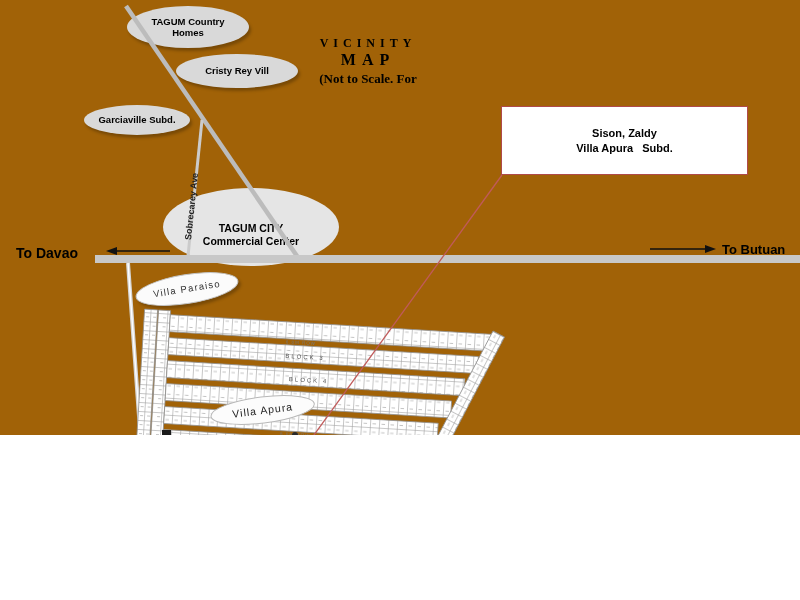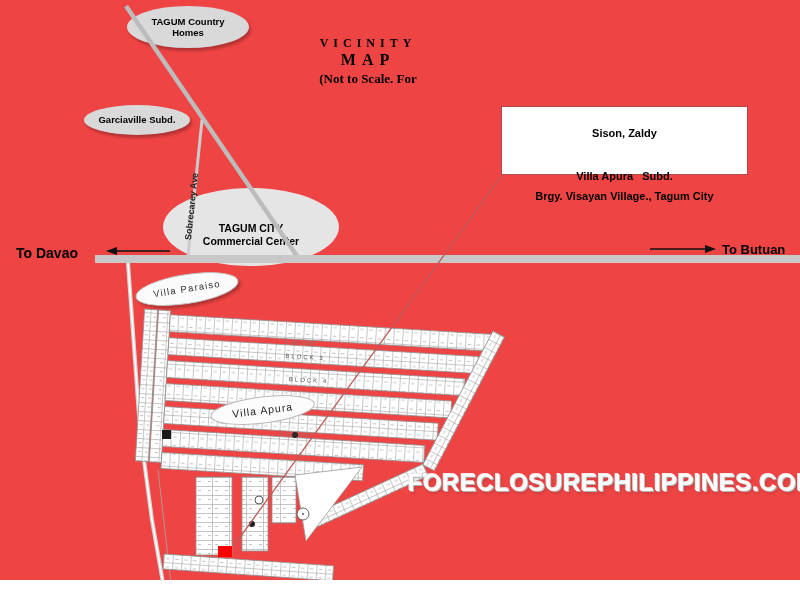--- a/index.html
+++ b/index.html
@@ -1,17 +1,17 @@
 <!DOCTYPE html>
 <html><head>
 <meta charset="utf-8">
 <style>
   html,body{margin:0;padding:0;background:#fff;}
   #stage{
-    position:relative;width:800px;height:580px;background:#ef4444;overflow:hidden;
+    position:relative;width:800px;height:435px;background:#a16207;overflow:hidden;
     font-family:"Liberation Sans",sans-serif;color:#000;
   }
   
   .callout{
     position:absolute;background:#d9d9d9;border-radius:50%;
     display:flex;flex-direction:column;align-items:center;justify-content:center;
     text-align:center;font-weight:bold;font-size:9.5px;line-height:1.2;
     box-shadow:2px 3px 3px rgba(0,0,0,0.25);z-index:1;color:#000;
   }
   .callout.big{background:#e5e5e5;box-shadow:none;font-size:10.5px;justify-content:flex-start;padding-top:34px;box-sizing:border-box;}
@@ -25,35 +25,38 @@
   #to-davao{left:16px;top:245px;font-size:14px;font-weight:bold;}
   #to-butuan{left:722px;top:242px;font-size:13px;font-weight:bold;}
   #sobrecarey{left:147px;top:200px;width:92px;height:13px;transform:rotate(-84deg);
     font-size:9px;font-weight:bold;text-align:center;color:#222;}
   #property-box{
     left:501px;top:106px;width:247px;height:69px;border:1px solid #b04a4a;
     background:#fff;box-sizing:border-box;text-align:center;font-weight:bold;
     font-size:11px;line-height:15px;padding-top:19px;
   }
   #property-box .gap{height:5px;}
-  .pre{white-space:pre;margin-top:28px;}
+  .pre{white-space:pre;}
   #watermark{
     left:408px;top:469px;width:392px;z-index:4;font-size:24px;font-weight:bold;
     letter-spacing:0.5px;white-space:nowrap;color:#ffffff;
     text-shadow:1px 1px 0 #b0b0b0,-1px -1px 0 #ececec,2px 3px 3px rgba(0,0,0,0.12);
   }
 </style>
 </head>
 <body>
 
 <div id="stage">
 
   <div class="callout" style="left:127px;top:6px;width:122px;height:42px;">
     <span>TAGUM Country</span>
     <span>Homes</span>
+  </div>
+  <div class="callout" style="left:176px;top:54px;width:122px;height:34px;">
+    <span>Cristy Rey Vill</span>
   </div>
   <div class="callout" style="left:84px;top:105px;width:106px;height:30px;">
     <span>Garciaville Subd.</span>
   </div>
   <div class="callout big" style="left:163px;top:188px;width:176px;height:78px;">
     <span>TAGUM CITY</span>
     <span>Commercial Center</span>
   </div>
   <div class="callout outlined" style="left:135px;top:274px;width:102px;height:28px;font-size:9.5px;">
     <span>Villa Paraiso</span>
@@ -162,18 +165,17 @@
   </div>
 
   <div class="txt" id="to-davao">To Davao</div>
   <div class="txt" id="to-butuan">To Butuan</div>
   <div class="txt" id="sobrecarey">Sobrecarey Ave</div>
 
   <div class="txt" id="property-box">
     <div>Sison, Zaldy</div>
     <div class="pre">Villa Apura   Subd.</div>
     <div class="gap"></div>
-    <div>Brgy. Visayan Village., Tagum City</div>
   </div>
 
   <div class="txt" id="watermark">FORECLOSUREPHILIPPINES.COM</div>
 
 </div>
 
 </body></html>

